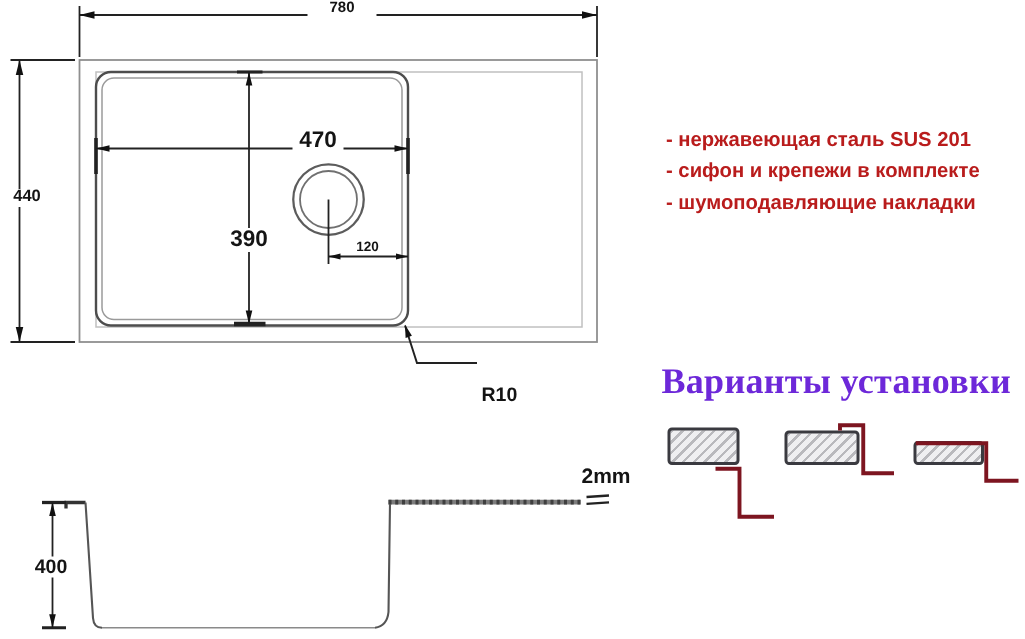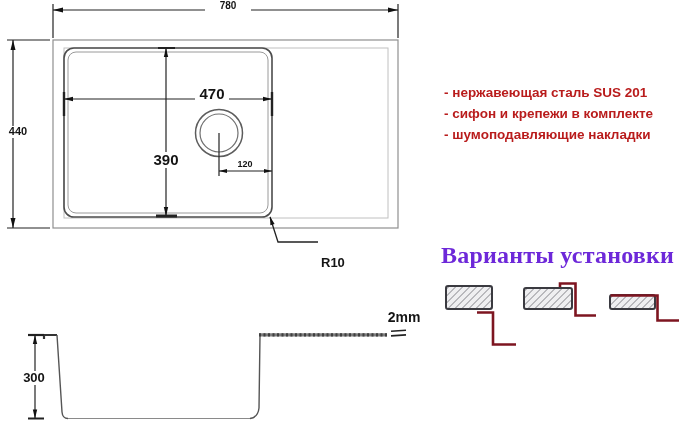--- a/index.html
+++ b/index.html
@@ -129,21 +129,21 @@
       </g>
     </g>
   </svg>
 
   <div class="dim dim-780">780</div>
   <div class="dim dim-440">440</div>
   <div class="dim dim-470">470</div>
   <div class="dim dim-390">390</div>
   <div class="dim dim-120">120</div>
   <div class="dim dim-r10">R10</div>
-  <div class="dim dim-200">300</div>
+  <div class="dim dim-200">400</div>
   <div class="dim dim-2mm">2mm</div>
 
   <div class="features">
     <div>- нержавеющая сталь SUS 201</div>
     <div>- сифон и крепежи в комплекте</div>
     <div>- шумоподавляющие накладки</div>
   </div>
 
   <div class="install-title">Варианты установки</div>
 

